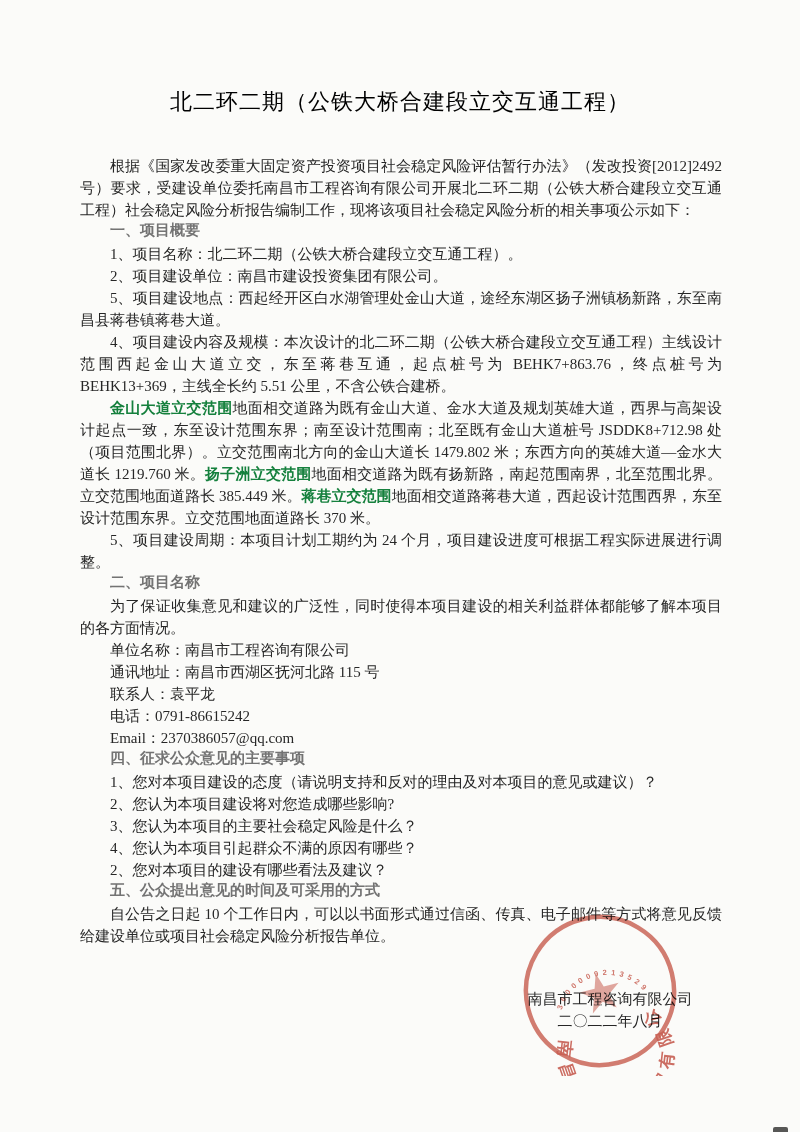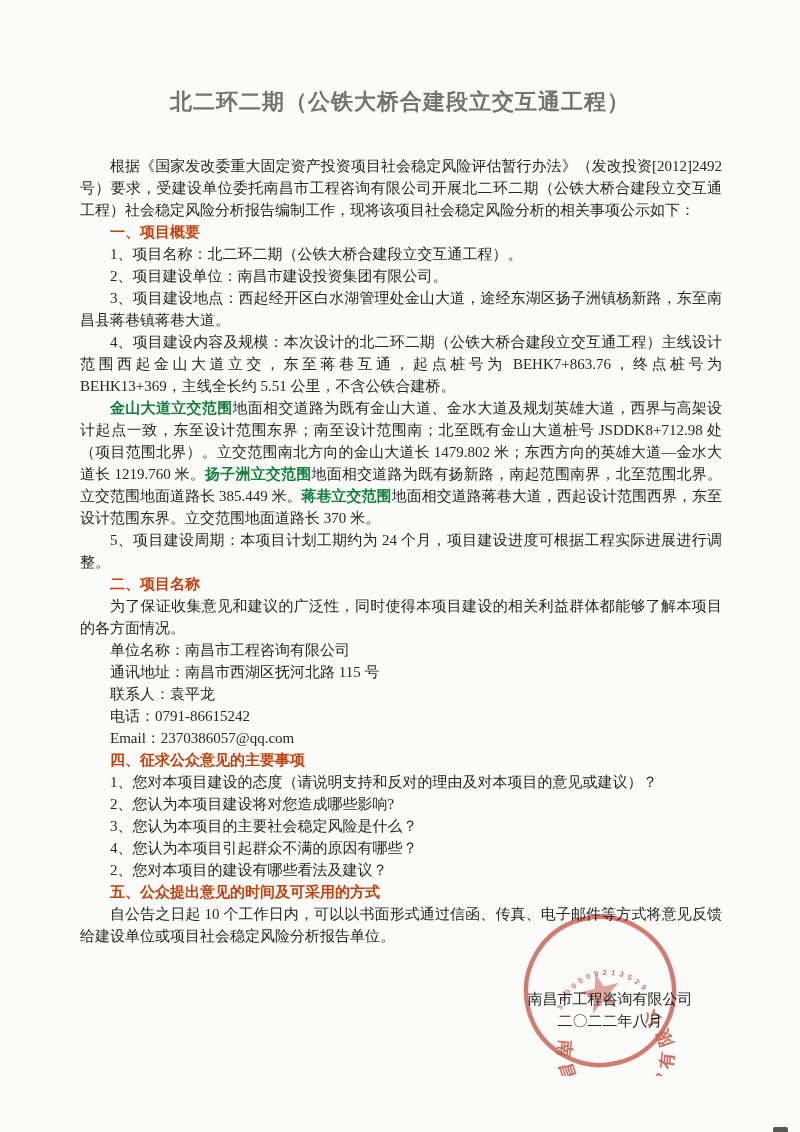--- a/index.html
+++ b/index.html
@@ -15,45 +15,45 @@
     color: #232323;
   }
 
   .title {
     position: absolute;
     top: 85px;
     left: 0;
     width: 100%;
     text-align: center;
     font-family: "Liberation Sans", "DejaVu Sans", sans-serif;
-    font-weight: 700;
+    font-weight: 400;
     font-size: 22px;
     line-height: 33px;
-    color: #737373;
+    color: #000000;
     letter-spacing: 1px;
   }
 
   .doc-body {
     position: absolute;
     top: 155px;
     left: 80px;
     width: 642px;
     font-size: 15px;
     line-height: 22px;
     text-align: justify;
     color: #262626;
   }
   .doc-body p {
     margin: 0;
     text-indent: 2em;
   }
   .doc-body p.h {
-    font-family: Liberation Sans, sans-serif;
+    font-family: Liberation Mono, monospace;
     font-weight: 700;
-    color: #c2410c;
+    color: #737373;
   }
   .seg-bold {
     font-family: "Liberation Sans", "DejaVu Sans", sans-serif;
     font-weight: 700;
     color: #15803d;
   }
 
   .signature {
     position: absolute;
     left: 523px;
@@ -98,21 +98,21 @@
   <div class="title">
     <div>北二环二期（公铁大桥合建段立交互通工程）</div>
   </div>
 
   <div class="doc-body">
     <p>根据《国家发改委重大固定资产投资项目社会稳定风险评估暂行办法》（发改投资[2012]2492号）要求，受建设单位委托南昌市工程咨询有限公司开展北二环二期（公铁大桥合建段立交互通工程）社会稳定风险分析报告编制工作，现将该项目社会稳定风险分析的相关事项公示如下：</p>
 
     <p class="h">一、项目概要</p>
     <p>1、项目名称：北二环二期（公铁大桥合建段立交互通工程）。</p>
     <p>2、项目建设单位：南昌市建设投资集团有限公司。</p>
-    <p>3、项目建设地点：西起经开区白水湖管理处金山大道，途经东湖区扬子洲镇杨新路，东至南昌县蒋巷镇蒋巷大道。</p>
+    <p>5、项目建设地点：西起经开区白水湖管理处金山大道，途经东湖区扬子洲镇杨新路，东至南昌县蒋巷镇蒋巷大道。</p>
     <p>4、项目建设内容及规模：本次设计的北二环二期（公铁大桥合建段立交互通工程）主线设计范围西起金山大道立交，东至蒋巷互通，起点桩号为 BEHK7+863.76，终点桩号为 BEHK13+369，主线全长约 5.51 公里，不含公铁合建桥。</p>
     <p><span class="seg-bold">金山大道立交范围</span><span>地面相交道路为既有金山大道、金水大道及规划英雄大道，西界与高架设计起点一致，东至设计范围东界；南至设计范围南；北至既有金山大道桩号 JSDDK8+712.98 处（项目范围北界）。立交范围南北方向的金山大道长 1479.802 米；东西方向的英雄大道—金水大道长 1219.760 米。</span><span class="seg-bold">扬子洲立交范围</span><span>地面相交道路为既有扬新路，南起范围南界，北至范围北界。立交范围地面道路长 385.449 米。</span><span class="seg-bold">蒋巷立交范围</span><span>地面相交道路蒋巷大道，西起设计范围西界，东至设计范围东界。立交范围地面道路长 370 米。</span></p>
     <p>5、项目建设周期：本项目计划工期约为 24 个月，项目建设进度可根据工程实际进展进行调整。</p>
 
     <p class="h">二、项目名称</p>
     <p>为了保证收集意见和建议的广泛性，同时使得本项目建设的相关利益群体都能够了解本项目的各方面情况。</p>
 
     <p>单位名称：南昌市工程咨询有限公司</p>
     <p>通讯地址：南昌市西湖区抚河北路 115 号</p>
     <p>联系人：袁平龙</p>

